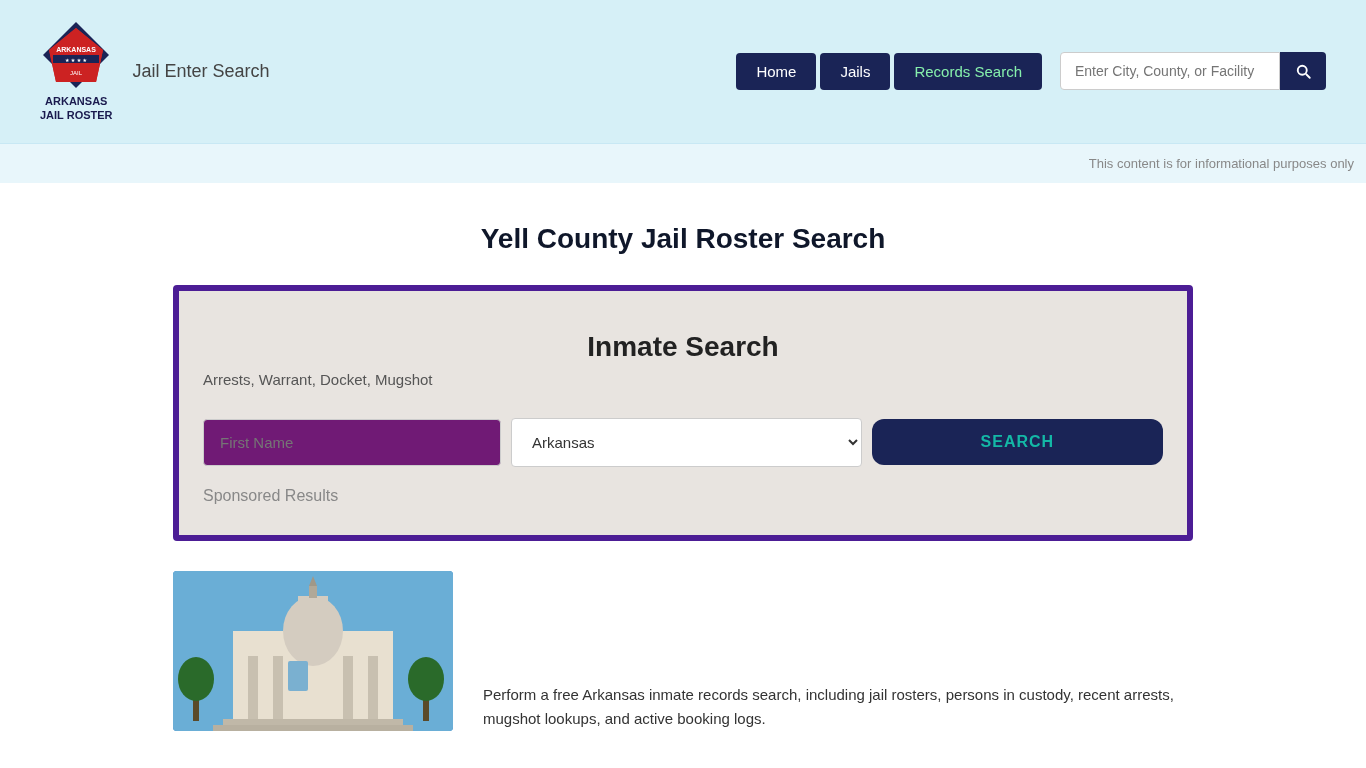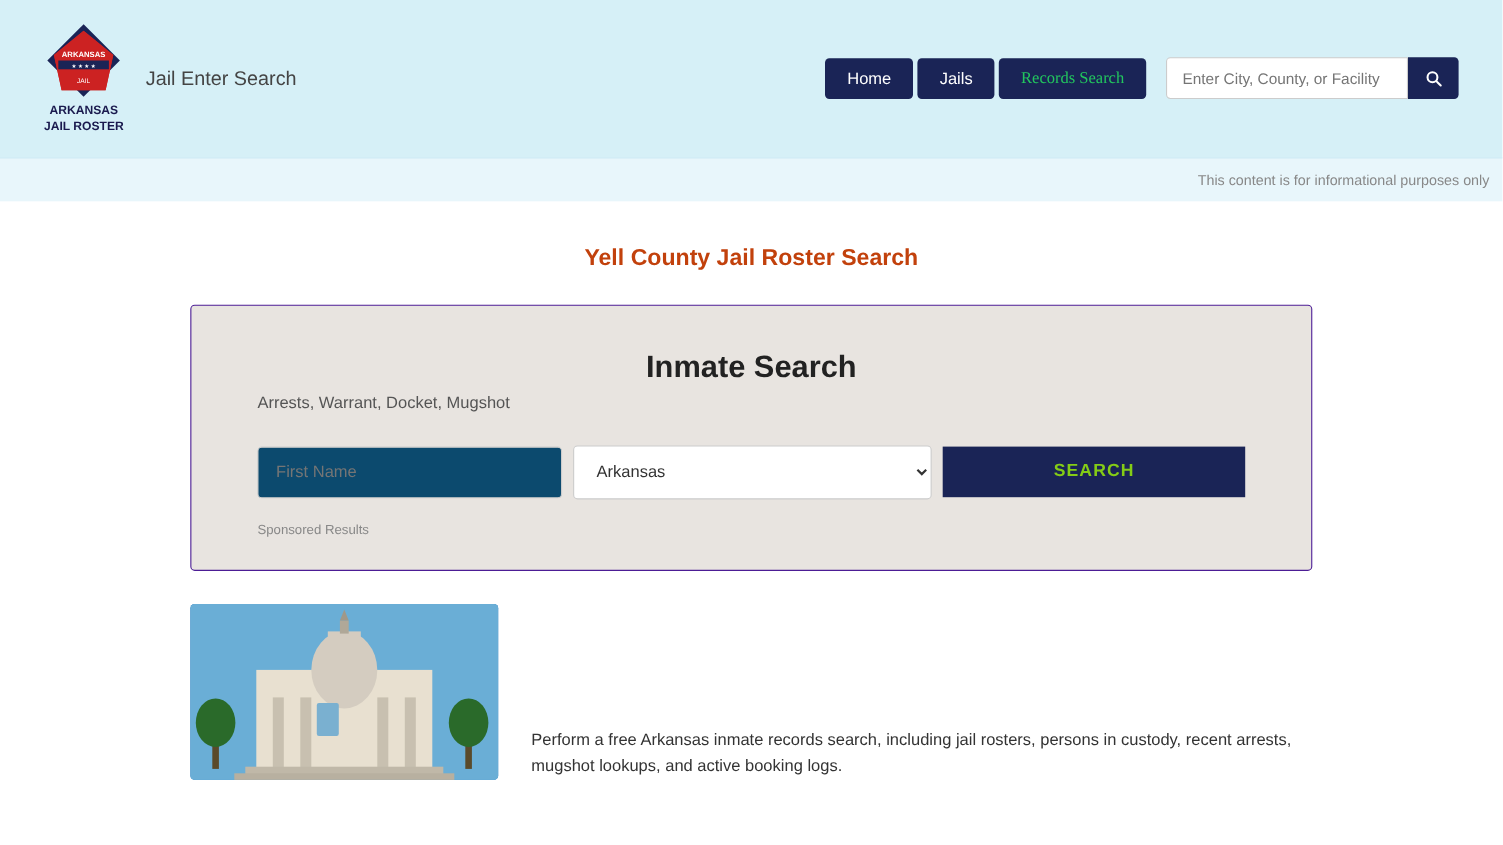--- a/index.html
+++ b/index.html
@@ -61,22 +61,21 @@
     .nav-btn-home {
       background: #1a2456;
       color: #fff;
     }
     .nav-btn-jails {
       background: #1a2456;
       color: #fff;
     }
     .nav-btn-records {
       background: #1a2456;
-      color: #22c55e;
-      font-family: Liberation Serif, serif;
+      color: #86efac;
     }
     .search-bar-container {
       display: flex;
       align-items: center;
       margin-left: 10px;
     }
     .search-bar-input {
       padding: 10px 14px;
       border: 1px solid #ccc;
       border-radius: 4px 0 0 4px;
@@ -132,32 +131,32 @@
       margin: 0 4px;
     }
     .breadcrumb .current {
       font-weight: bold;
       color: #333;
     }
 
     
     .page-title {
       text-align: center;
-      font-size: 21px;
-      font-weight: bold;
-      color: #c2410c;
+      font-size: 28px;
+      font-weight: bold;
+      color: #0f172a;
       margin: 20px 0 30px;
     }
 
     
     .search-panel {
       background: #e8e4e0;
-      border: 1px solid #4c1d95;
-      border-radius: 4px;
-      padding: 40px 60px 30px;
+      border: 6px solid #4c1d95;
+      border-radius: 4px;
+      padding: 40px 24px 30px;
       margin-bottom: 30px;
     }
     .search-panel-title {
       text-align: center;
       font-size: 28px;
       font-weight: bold;
       color: #222;
       margin-bottom: 8px;
     }
     .search-panel-subtitle {
@@ -172,48 +171,48 @@
       align-items: center;
       margin-bottom: 20px;
     }
     .search-fields input {
       flex: 1;
       padding: 14px 16px;
       border: 1px solid #ccc;
       border-radius: 4px;
       font-size: 15px;
       color: #aaa;
-      background: #0c4a6e;
+      background: #701a75;
       outline: none;
     }
     .search-fields select {
       flex: 1.2;
       padding: 14px 16px;
       border: 1px solid #ccc;
       border-radius: 4px;
       font-size: 15px;
       color: #333;
       background: #fff;
       outline: none;
       appearance: auto;
     }
     .search-btn {
       background: #1a2456;
-      color: #84cc16;
+      color: #14b8a6;
       border: none;
       padding: 14px 40px;
       font-size: 16px;
       font-weight: bold;
       letter-spacing: 1px;
-      border-radius: 0;
+      border-radius: 12px;
       cursor: pointer;
       flex: 0.8;
     }
     .sponsored-label {
-      font-size: 12px;
+      font-size: 16px;
       color: #888;
       margin-top: 0;
     }
 
     
     .bottom-section {
       display: flex;
       gap: 30px;
       align-items: flex-end;
       margin-top: 10px;

